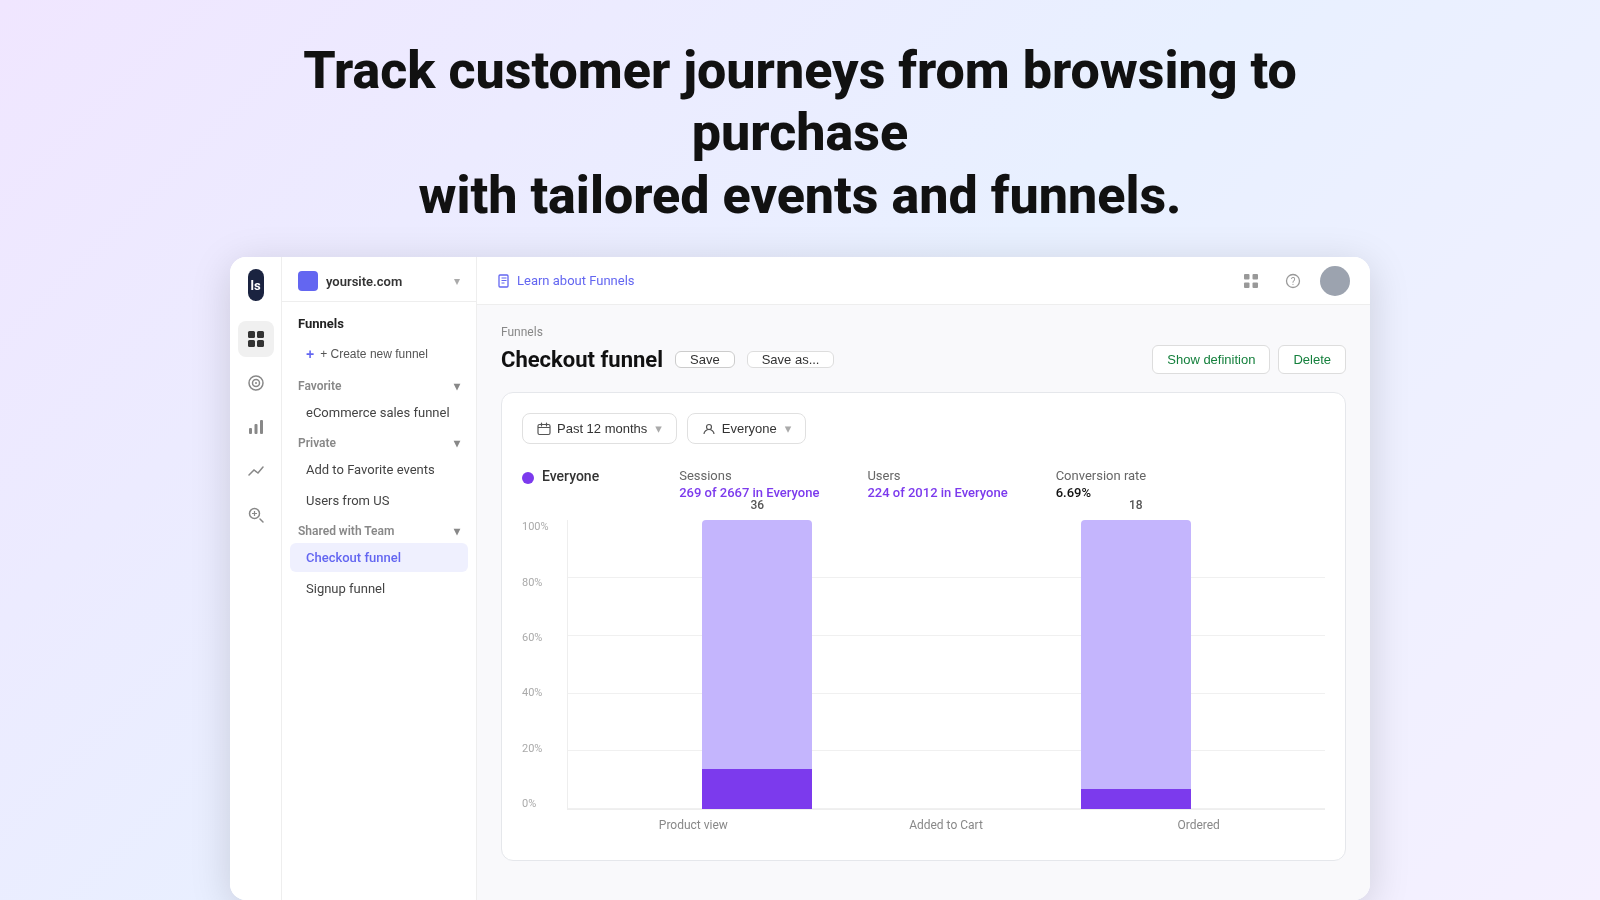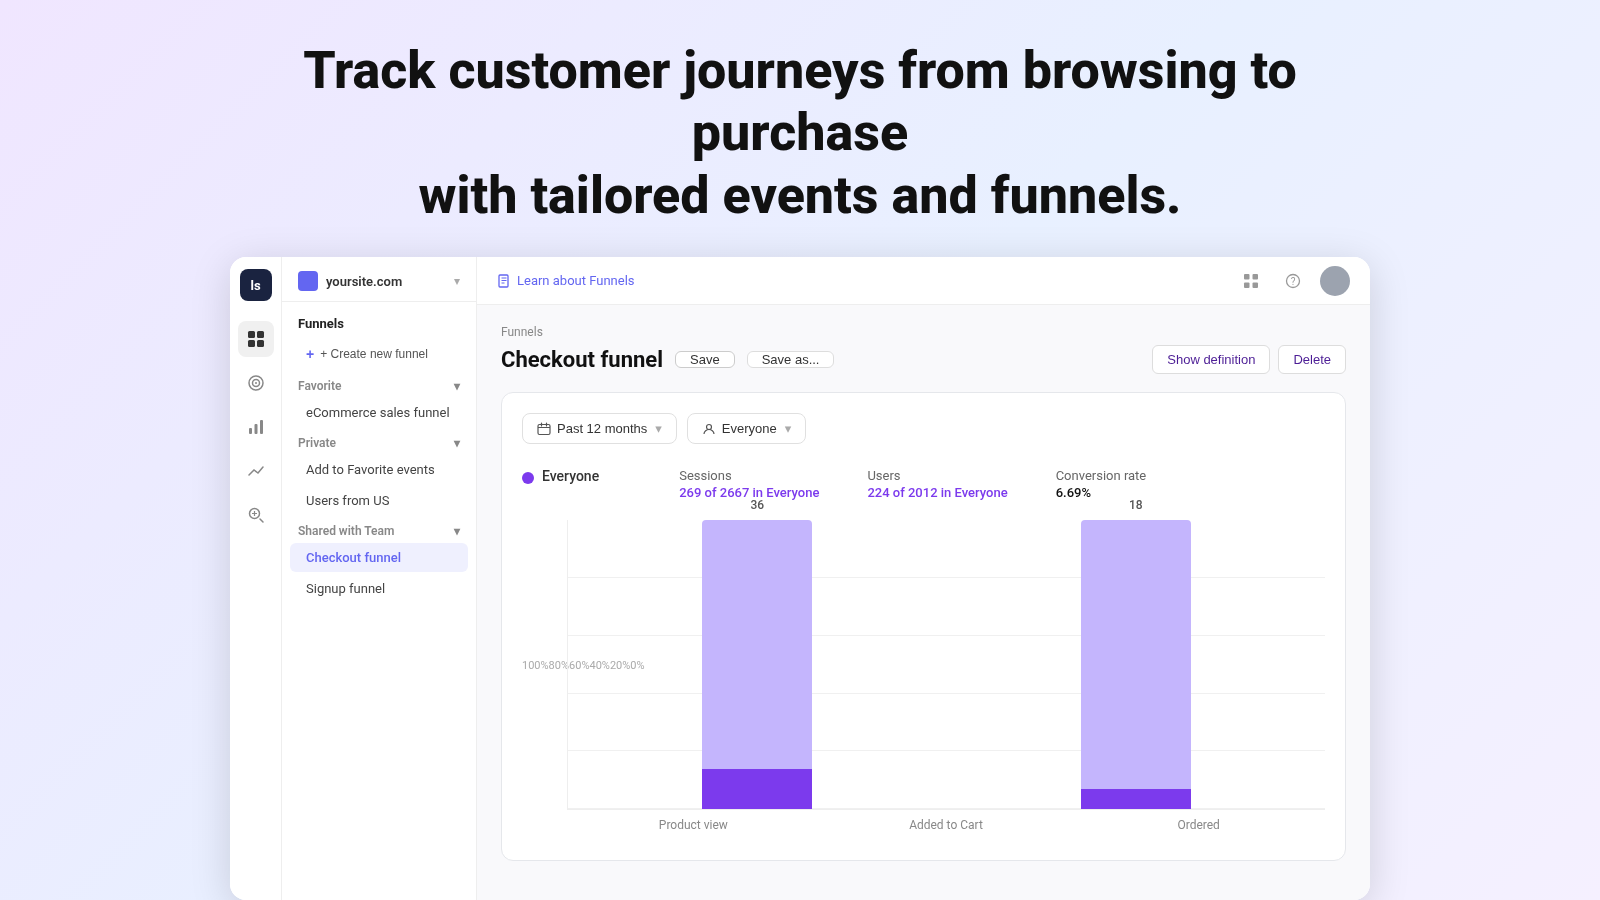--- a/index.html
+++ b/index.html
@@ -36,21 +36,21 @@
       width: 52px;
       background: #fff;
       border-right: 1px solid #eee;
       display: flex;
       flex-direction: column;
       align-items: center;
       padding: 12px 0;
       gap: 8px;
     }
     .icon-sidebar .logo-icon {
-      width: 32px;
+      width: 16px;
       height: 32px;
       background: #1a2340;
       border-radius: 8px;
       display: flex;
       align-items: center;
       justify-content: center;
       color: #fff;
       font-size: 13px;
       font-weight: 700;
       margin-bottom: 12px;
@@ -234,21 +234,21 @@
       display: flex;
       gap: 8px;
     }
     .btn-outline {
       padding: 6px 14px;
       border-radius: 6px;
       font-size: 13px;
       cursor: pointer;
       border: 1px solid #ddd;
       background: #fff;
-      color: #4c1d95;
+      color: #15803d;
     }
     
     .chart-card {
       background: #fff;
       border: 1px solid #e5e7eb;
       border-radius: 12px;
       padding: 20px;
     }
     .filter-row {
       display: flex;
@@ -314,22 +314,23 @@
       display: flex;
       flex-direction: column;
     }
     .y-axis-labels {
       position: absolute;
       left: 0;
       top: 0;
       bottom: 30px;
       width: 45px;
       display: flex;
+      flex-direction: column;
       justify-content: space-between;
-      align-items: center;
+      align-items: flex-start;
       padding-right: 8px;
     }
     .y-label {
       font-size: 11px;
       color: #aaa;
     }
     .chart-area {
       position: absolute;
       left: 45px;
       right: 0;

